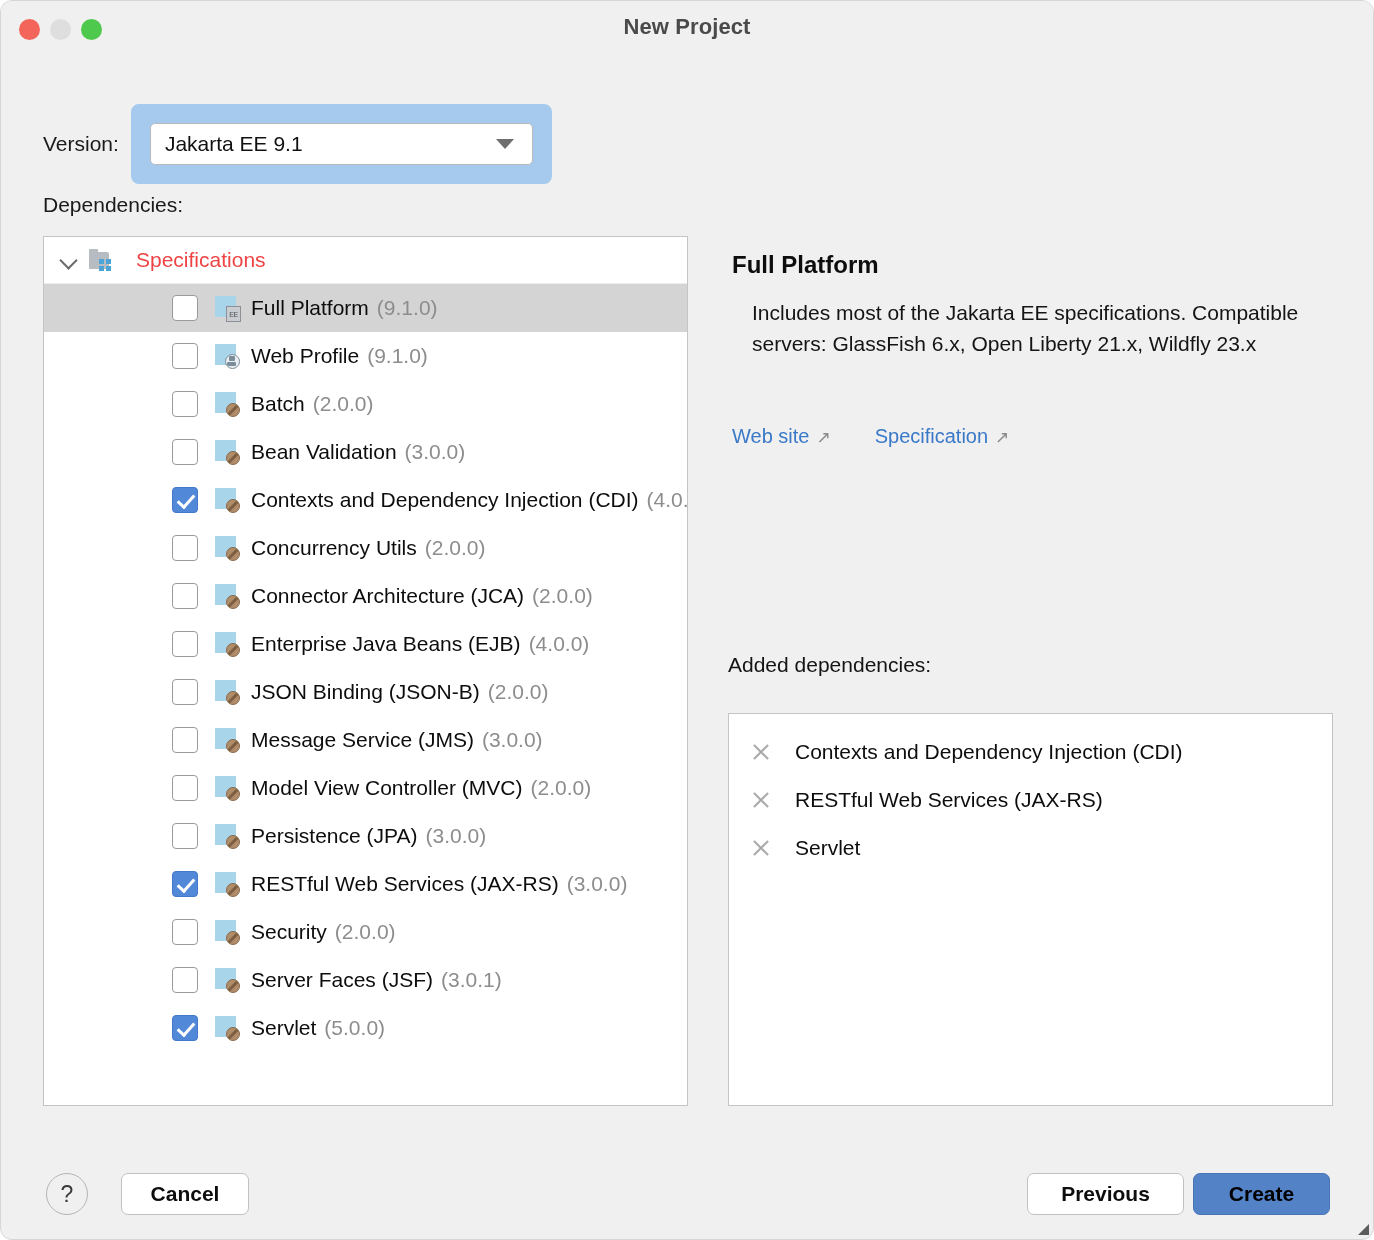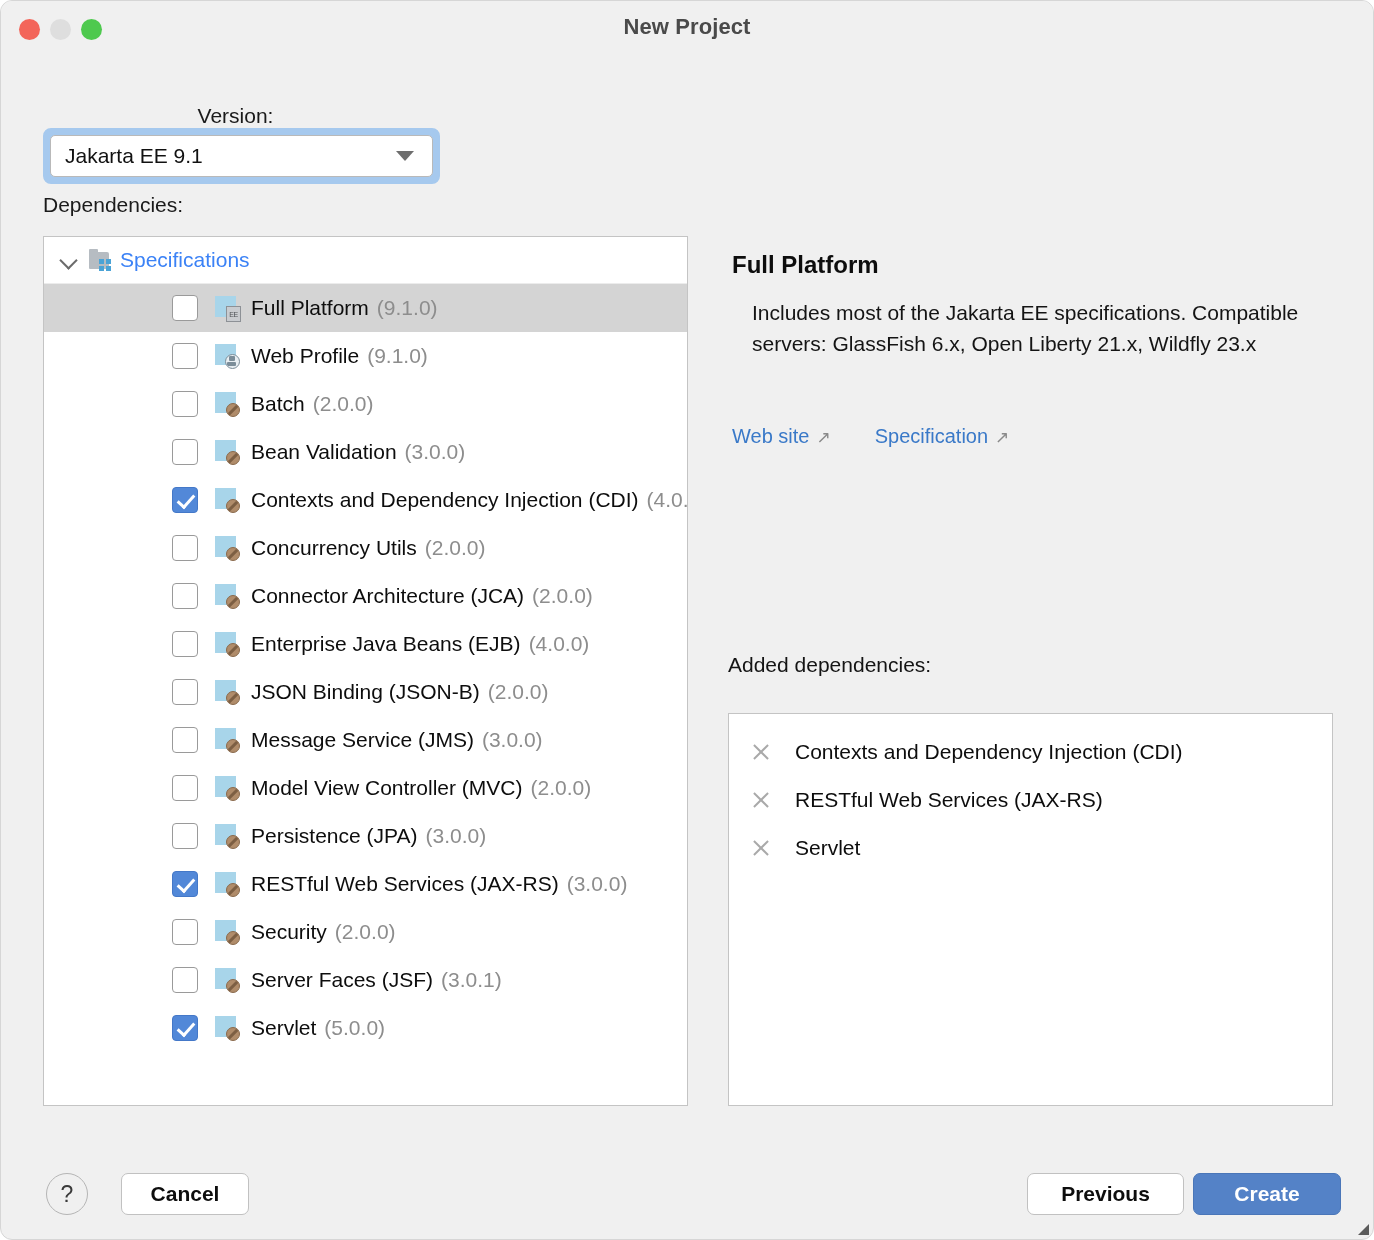--- a/index.html
+++ b/index.html
@@ -35,31 +35,31 @@
   .title {
     position: absolute; left: 0; top: 13px; width: 100%;
     text-align: center;
     font-size: 22px; font-weight: bold; color: #4a4a4a;
     letter-spacing: 0.1px;
   }
 
   
   .version-row {
     position: absolute; left: 42px; top: 103px;
-    display: flex; align-items: center; flex-direction: column;
+    display: flex; align-items: center;
   }
   .version-label {
     font-size: 21px; color: #1a1a1a;
     margin-right: 12px;
   }
   .combo-wrap {
     position: relative;
     border: 3px solid #a6c9ee;
     border-radius: 8px;
-    padding: 4px;
+    padding: 16px;
     background: #a6c9ee;
   }
   .combo {
     position: relative;
     width: 383px; height: 42px;
     background: #ffffff;
     border: 1px solid #b9b9b9;
     border-radius: 5px;
     display: flex; align-items: center;
   }
@@ -107,22 +107,22 @@
   }
   .chevron::after {
     content: "";
     position: absolute; left: 4px; top: 5px;
     width: 11px; height: 11px;
     border-right: 2.4px solid #6b6b6b;
     border-bottom: 2.4px solid #6b6b6b;
     transform: rotate(45deg);
   }
   .group-label {
-    font-size: 21px; color: #3b82f6;
-    margin-left: 6px;
+    font-size: 21px; color: #ef4444;
+    margin-left: 22px;
     white-space: nowrap;
     text-align: right;
   }
 
   .tree-row {
     height: 48px;
     display: flex; align-items: center;
     padding-left: 128px;
     white-space: nowrap;
     background: #ffffff;
@@ -329,24 +329,24 @@
     font-size: 21px;
     cursor: pointer;
     border: 1px solid #c1c1c1;
     background: #ffffff;
     color: #0d0d0d;
     font-weight: bold;
   }
   .btn-cancel   { left: 120px;  top: 1172px; width: 128px; }
   .btn-previous { left: 1014px; top: 1172px; width: 157px; margin-left: 12px; }
   .btn-create {
-    left: 1192px; top: 1172px; width: 148px;
+    left: 1192px; top: 1172px; width: 137px;
     background: #5482c7;
     border: 1px solid #4a76b8;
-    color: #ffffff;
+    color: #000000;
   }
 
   .resize-grip {
     position: absolute; right: 4px; bottom: 4px;
     width: 14px; height: 14px;
   }
   .resize-grip::after {
     content: "";
     position: absolute; right: 0; bottom: 0;
     width: 0; height: 0;

